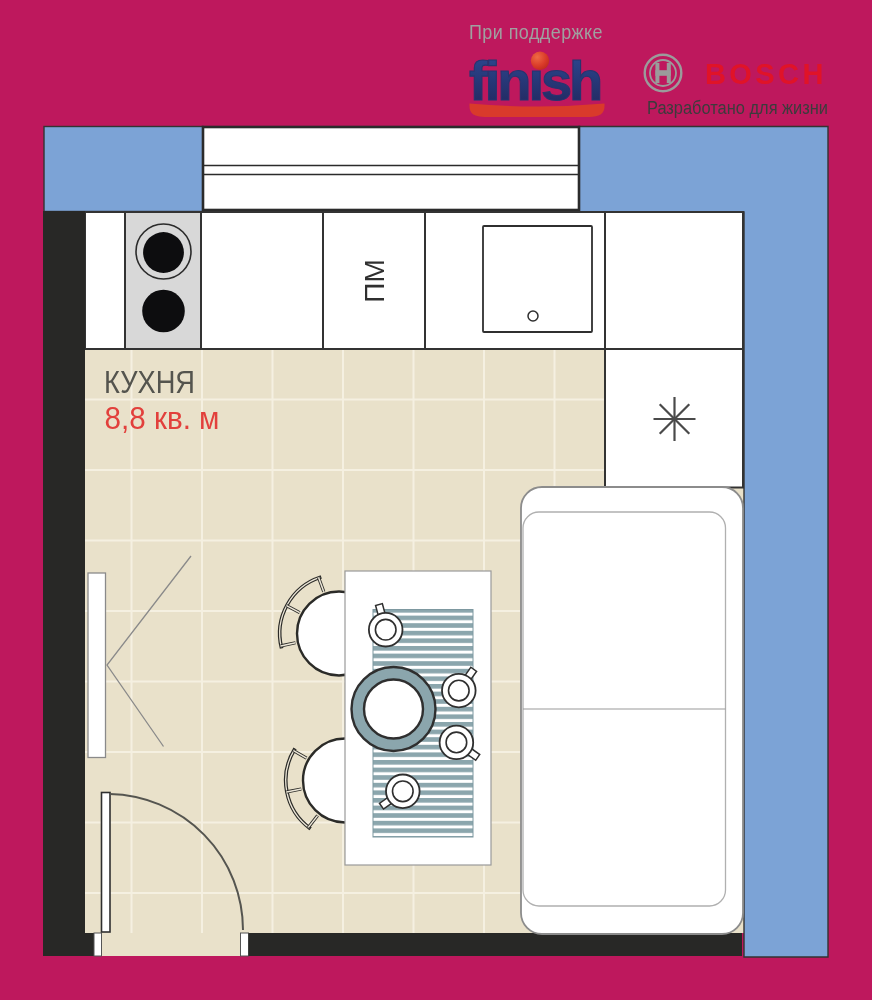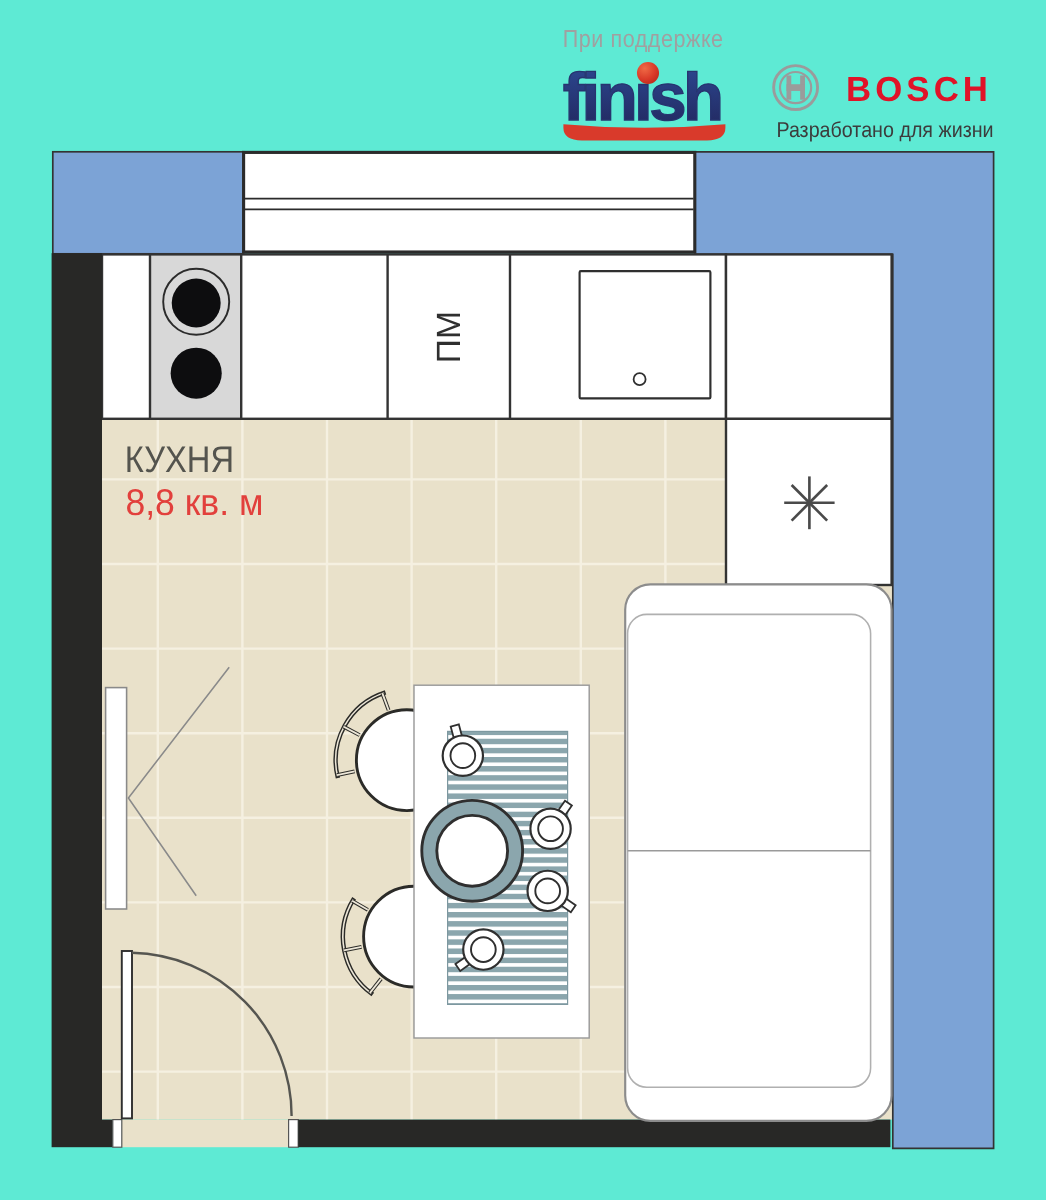--- a/index.html
+++ b/index.html
@@ -1,16 +1,16 @@
 <!DOCTYPE html>
 <html><head>
 <meta charset="utf-8">
 <style>
   html,body{margin:0;padding:0;background:#ffffff;}
-  #canvas{position:relative;width:872px;height:1000px;background:#5eead4;overflow:hidden;
+  #canvas{position:relative;width:872px;height:1000px;background:#be185d;overflow:hidden;
           font-family:"Liberation Sans", sans-serif;}
   svg{position:absolute;left:0;top:0;}
 </style>
 </head>
 <body>
 <div id="canvas">
 <svg width="872" height="1000" viewBox="0 0 872 1000">
 <defs>
   <radialGradient id="ballg" cx="0.35" cy="0.3" r="0.9">
     <stop offset="0" stop-color="#ef6a45"></stop>

